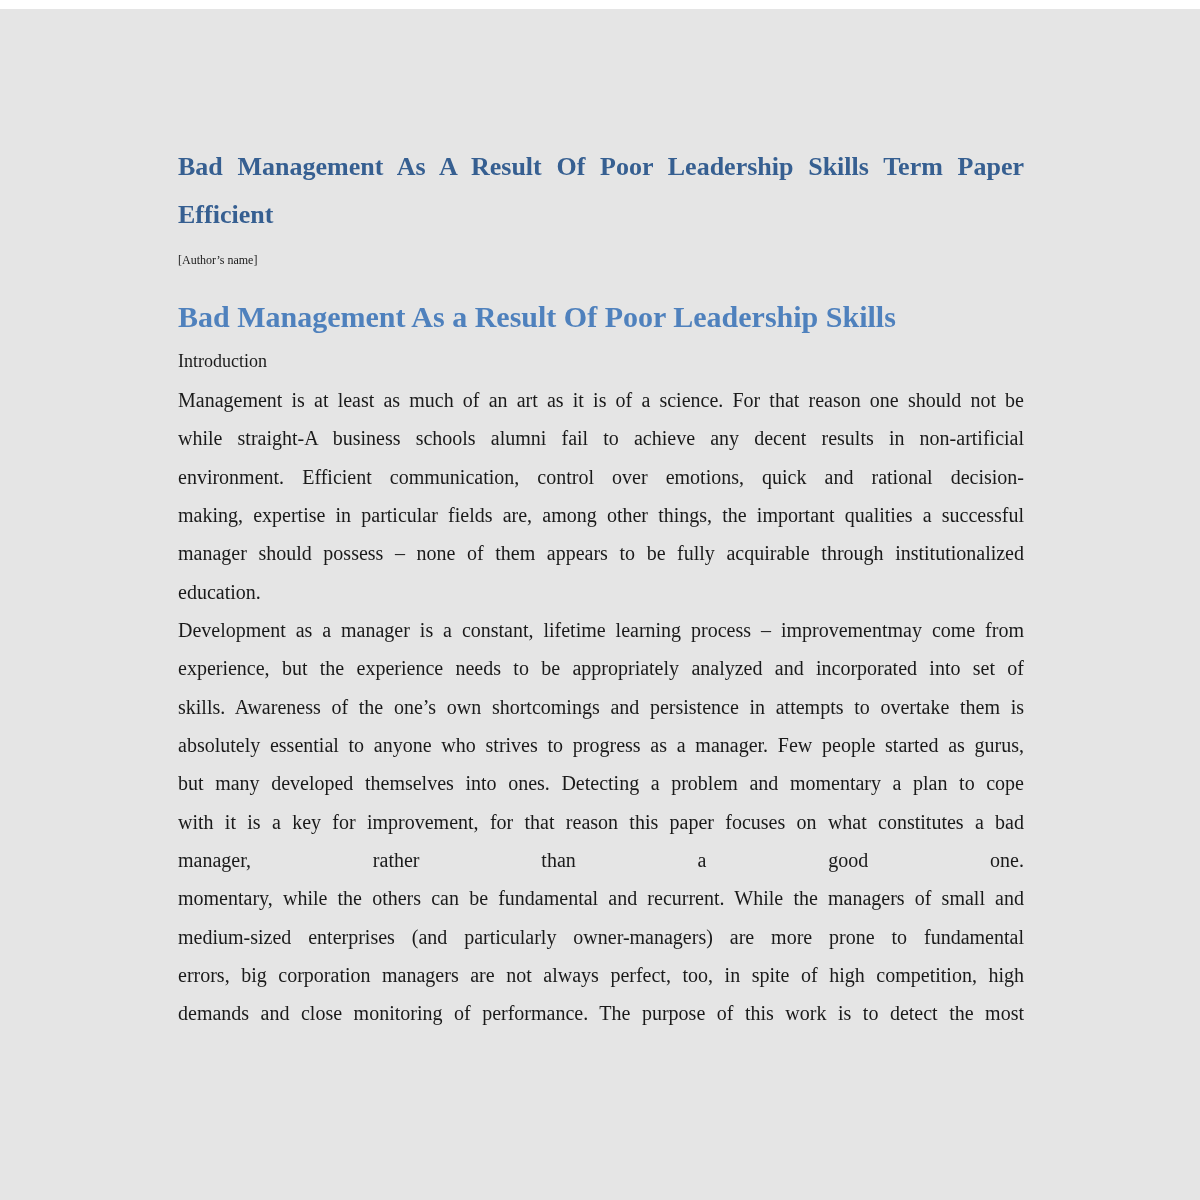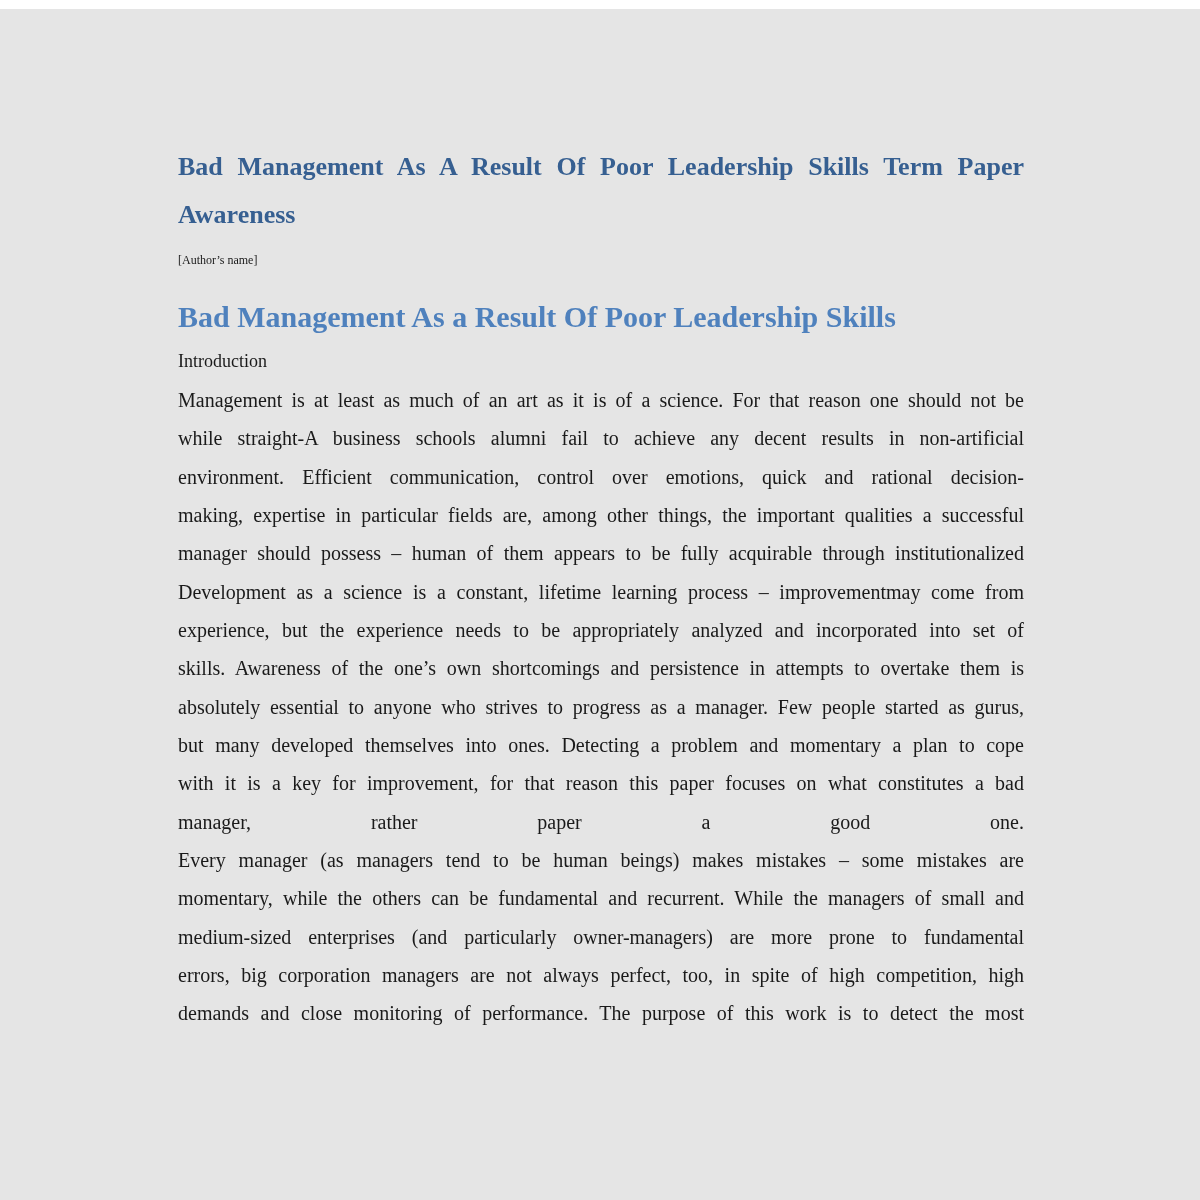--- a/index.html
+++ b/index.html
@@ -80,42 +80,42 @@
     white-space: normal;
   }
 </style>
 </head>
 <body>
 
 <div class="page">
 
   <h1 class="title">
     <span class="tline j">Bad Management As A Result Of Poor Leadership Skills Term Paper</span>
-    <span class="tline">Awareness</span>
+    <span class="tline">Efficient</span>
   </h1>
 
   <p class="author">[Author’s name]</p>
 
   <h2 class="heading">Bad Management As a Result Of Poor Leadership Skills</h2>
 
   <p class="intro">Introduction</p>
 
   <div class="bodytext">
     <div class="ln j">Management is at least as much of an art as it is of a science. For that reason one should not be</div>
     <div class="ln j">while straight-A business schools alumni fail to achieve any decent results in non-artificial</div>
     <div class="ln j">environment. Efficient communication, control over emotions, quick and rational decision-</div>
     <div class="ln j">making, expertise in particular fields are, among other things, the important qualities a successful</div>
-    <div class="ln j">manager should possess – human of them appears to be fully acquirable through institutionalized</div>
-    <div class="ln j">Development as a science is a constant, lifetime learning process – improvementmay come from</div>
+    <div class="ln j">manager should possess – none of them appears to be fully acquirable through institutionalized</div>
+    <div class="ln">education.</div>
+    <div class="ln j">Development as a manager is a constant, lifetime learning process – improvementmay come from</div>
     <div class="ln j">experience, but the experience needs to be appropriately analyzed and incorporated into set of</div>
     <div class="ln j">skills. Awareness of the one’s own shortcomings and persistence in attempts to overtake them is</div>
     <div class="ln j">absolutely essential to anyone who strives to progress as a manager. Few people started as gurus,</div>
     <div class="ln j">but many developed themselves into ones. Detecting a problem and momentary a plan to cope</div>
     <div class="ln j">with it is a key for improvement, for that reason this paper focuses on what constitutes a bad</div>
-    <div class="ln j">manager, rather paper a good one.</div>
-    <div class="ln j">Every manager (as managers tend to be human beings) makes mistakes – some mistakes are</div>
+    <div class="ln j">manager, rather than a good one.</div>
     <div class="ln j">momentary, while the others can be fundamental and recurrent. While the managers of small and</div>
     <div class="ln j">medium-sized enterprises (and particularly owner-managers) are more prone to fundamental</div>
     <div class="ln j">errors, big corporation managers are not always perfect, too, in spite of high competition, high</div>
     <div class="ln j">demands and close monitoring of performance. The purpose of this work is to detect the most</div>
   </div>
 
 </div>
 
 </body></html>

